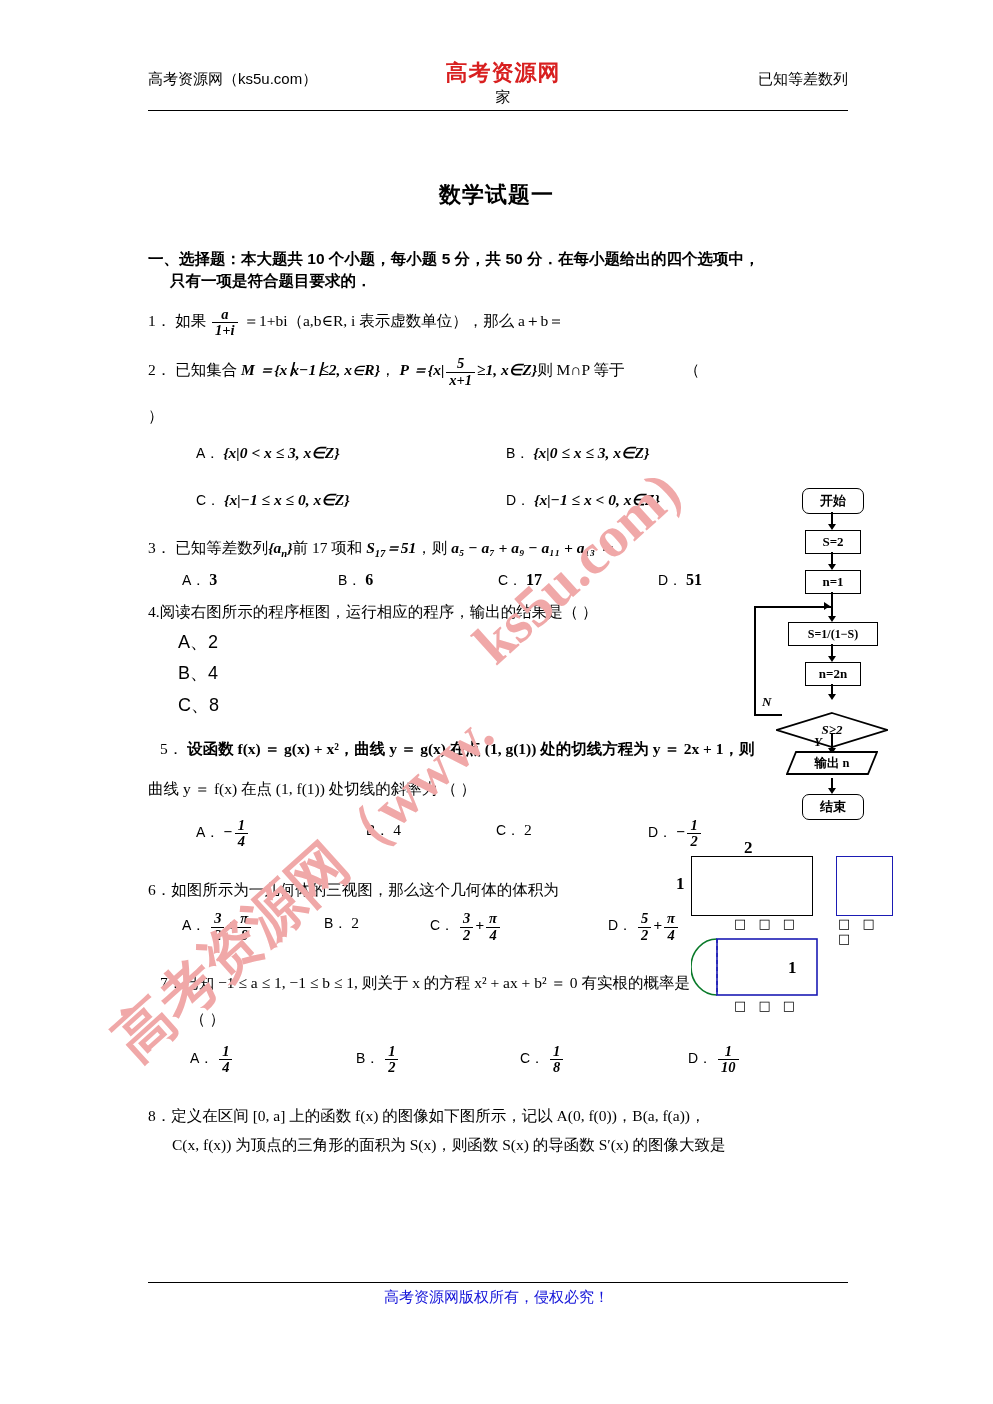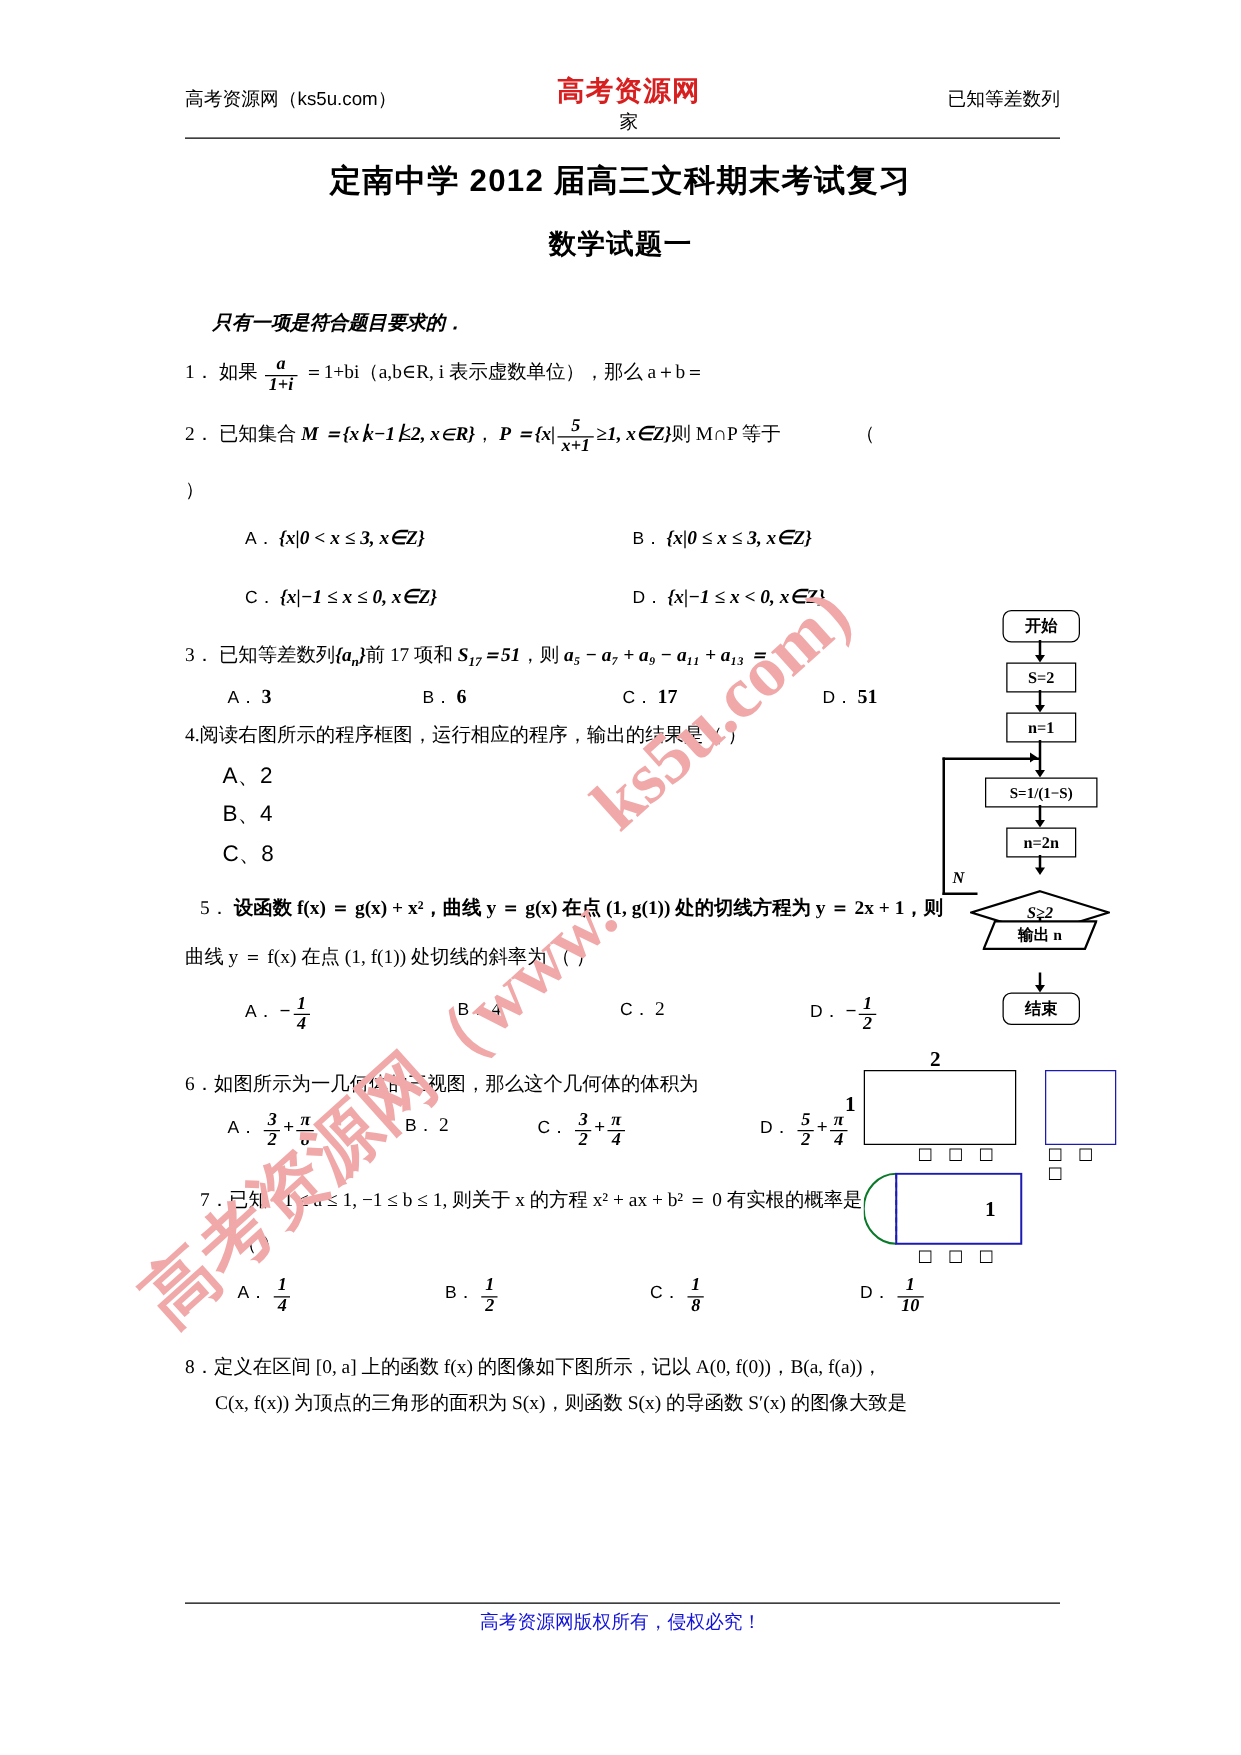--- a/index.html
+++ b/index.html
@@ -26,21 +26,21 @@
 
   
   .title1 { position:absolute; left:0; top:128px; width:993px; text-align:center;
             font-size:25px; font-weight:bold; font-family:"Liberation Sans",sans-serif; letter-spacing:1px;}
   .title2 { position:absolute; left:0; top:180px; width:993px; text-align:center;
             font-size:22px; font-weight:bold; font-family:"Liberation Sans",sans-serif; letter-spacing:1px;}
 
   
   .body { position:absolute; left:148px; top:248px; width:712px; font-size:15.5px; }
   .sec-head { font-weight:bold; font-family:"Liberation Sans",sans-serif; font-size:15.5px; line-height:1.45; }
-  .sec-head .ind { display:block; padding-left:22px;font-style:italic; }
+  .sec-head .ind { display:block; padding-left:22px; }
 
   .q { position:relative; margin-top:11px; line-height:1.5; }
   .qnum { display:inline-block; }
   .qtext { display:inline; }
   .mth { font-family:"Liberation Serif",serif; font-weight:bold; font-style:italic; }
   .opts { margin-top:6px; position:relative; height:1.5em; }
   .opt { position:absolute; top:0; white-space:nowrap; }
   .optL { font-family:"Liberation Sans",sans-serif; font-size:14px; }
   .bigv { font-weight:bold; font-size:16px; }
 
@@ -88,26 +88,26 @@
 <div class="page">
 
   <div class="hdr">
     <div class="hdr-left">高考资源网（ks5u.com）</div>
     <div class="hdr-logo">高考资源网</div>
     <div class="hdr-logo2">家</div>
     <div class="hdr-right">已知等差数列</div>
   </div>
   <div class="hdr-rule"></div>
 
-  <div class="title1">定南中学 2012 届高三文科期末考试复习</div>
   <div class="title2">数学试题一</div>
 
   <div class="body">
 
     <div class="sec-head">
+      <span>一、选择题：本大题共 10 个小题，每小题 5 分，共 50 分．在每小题给出的四个选项中，</span>
       <span class="ind">只有一项是符合题目要求的．</span>
     </div>
 
     <div class="q" style="margin-top:14px;">
       <span class="qnum">1．</span><span class="qtext">
         <span>如果</span>
         <span class="frac">
           <span class="n mth">a</span>
           <span class="d mth">1+i</span>
         </span>
@@ -244,21 +244,21 @@
       </svg>
       <div style="position:absolute; left:0; top:0; width:112px; height:36px; display:flex; align-items:center; justify-content:center; font-family:'Liberation Serif',serif; font-weight:bold; font-style:italic; font-size:13px;">
         <span>S≥2</span>
       </div>
     </div>
     <div class="flbl" style="left:10px; top:206px;">N</div>
     <div class="flbl" style="left:62px; top:246px;">Y</div>
     <div class="farr" style="left:79px; top:246px; height:16px;"></div>
     <div class="ahead" style="left:76px; top:260px;"></div>
 
-    <div class="fdia" style="left:34px; top:248px; width:92px; height:24px;">
+    <div class="fdia" style="left:34px; top:263px; width:92px; height:24px;">
       <svg width="92" height="24" viewBox="0 0 92 24">
         <polygon points="10,1 91,1 82,23 1,23" fill="#fff" stroke="#000" stroke-width="1.8"></polygon>
       </svg>
       <div style="position:absolute; left:0; top:0; width:92px; height:24px; display:flex; align-items:center; justify-content:center; font-family:'Liberation Serif',serif; font-weight:bold; font-size:12.5px;">
         <span>输出 n</span>
       </div>
     </div>
     <div class="farr" style="left:79px; top:290px; height:12px;"></div>
     <div class="ahead" style="left:76px; top:300px;"></div>
 

